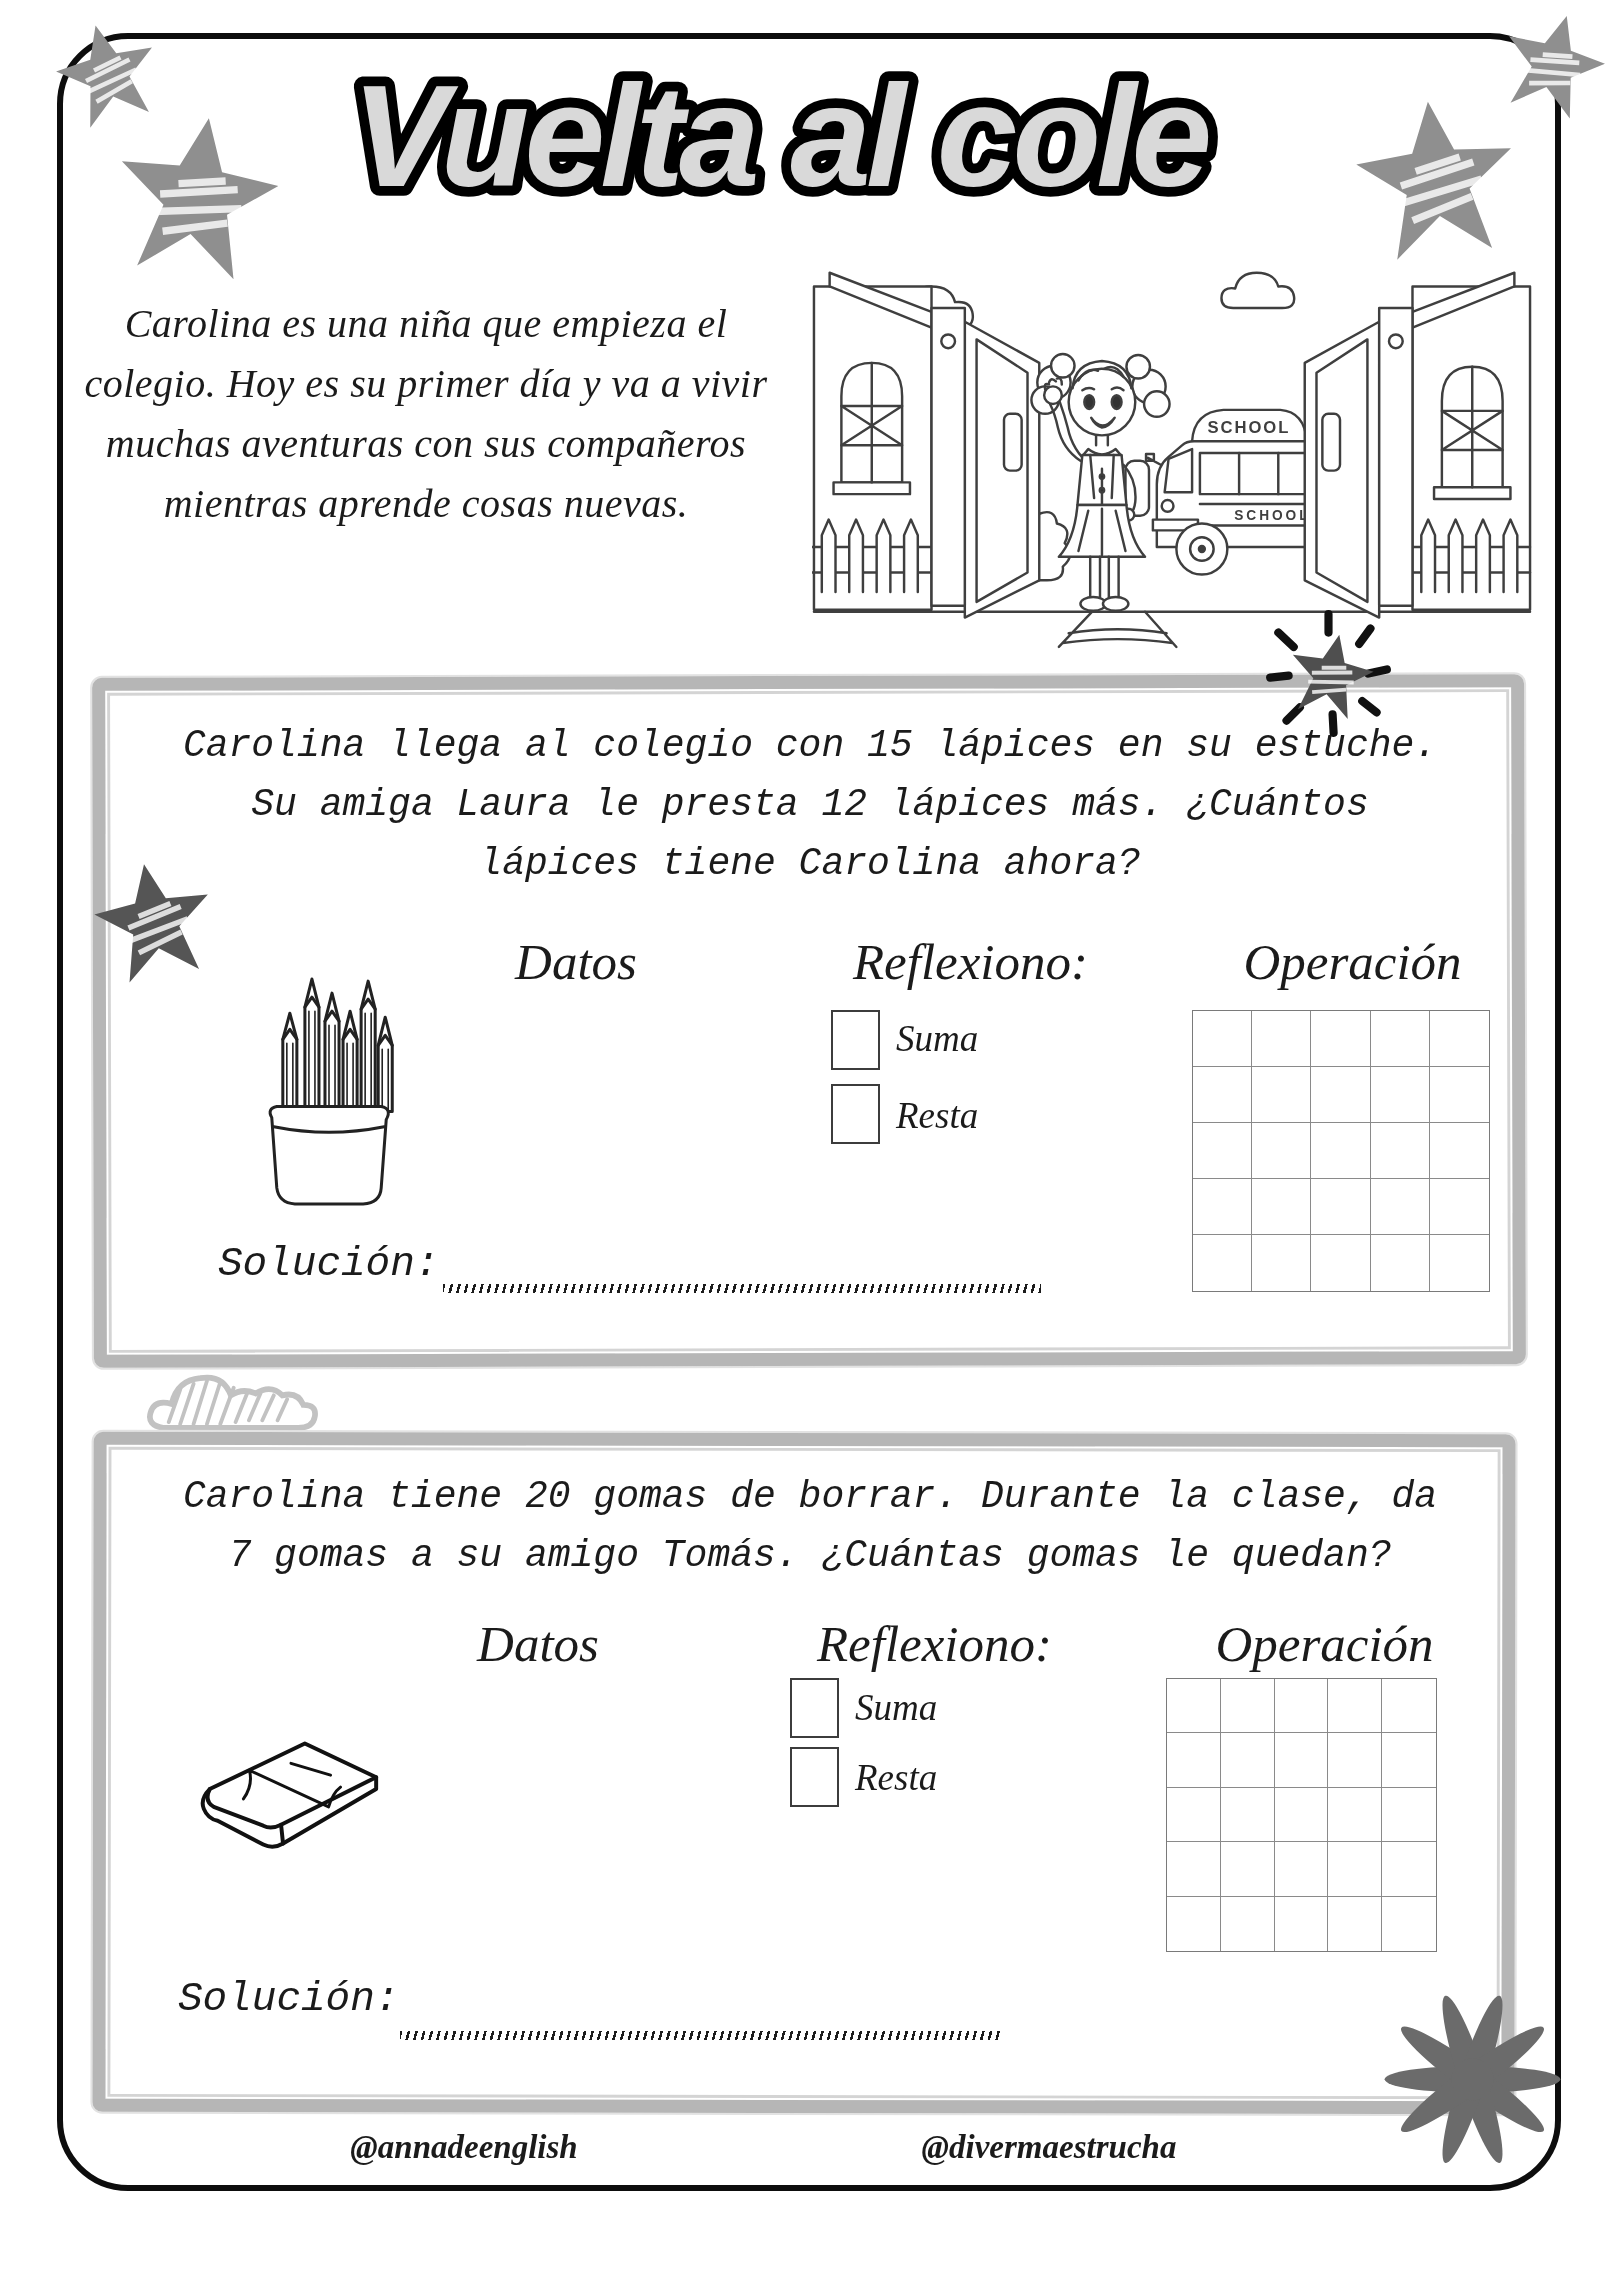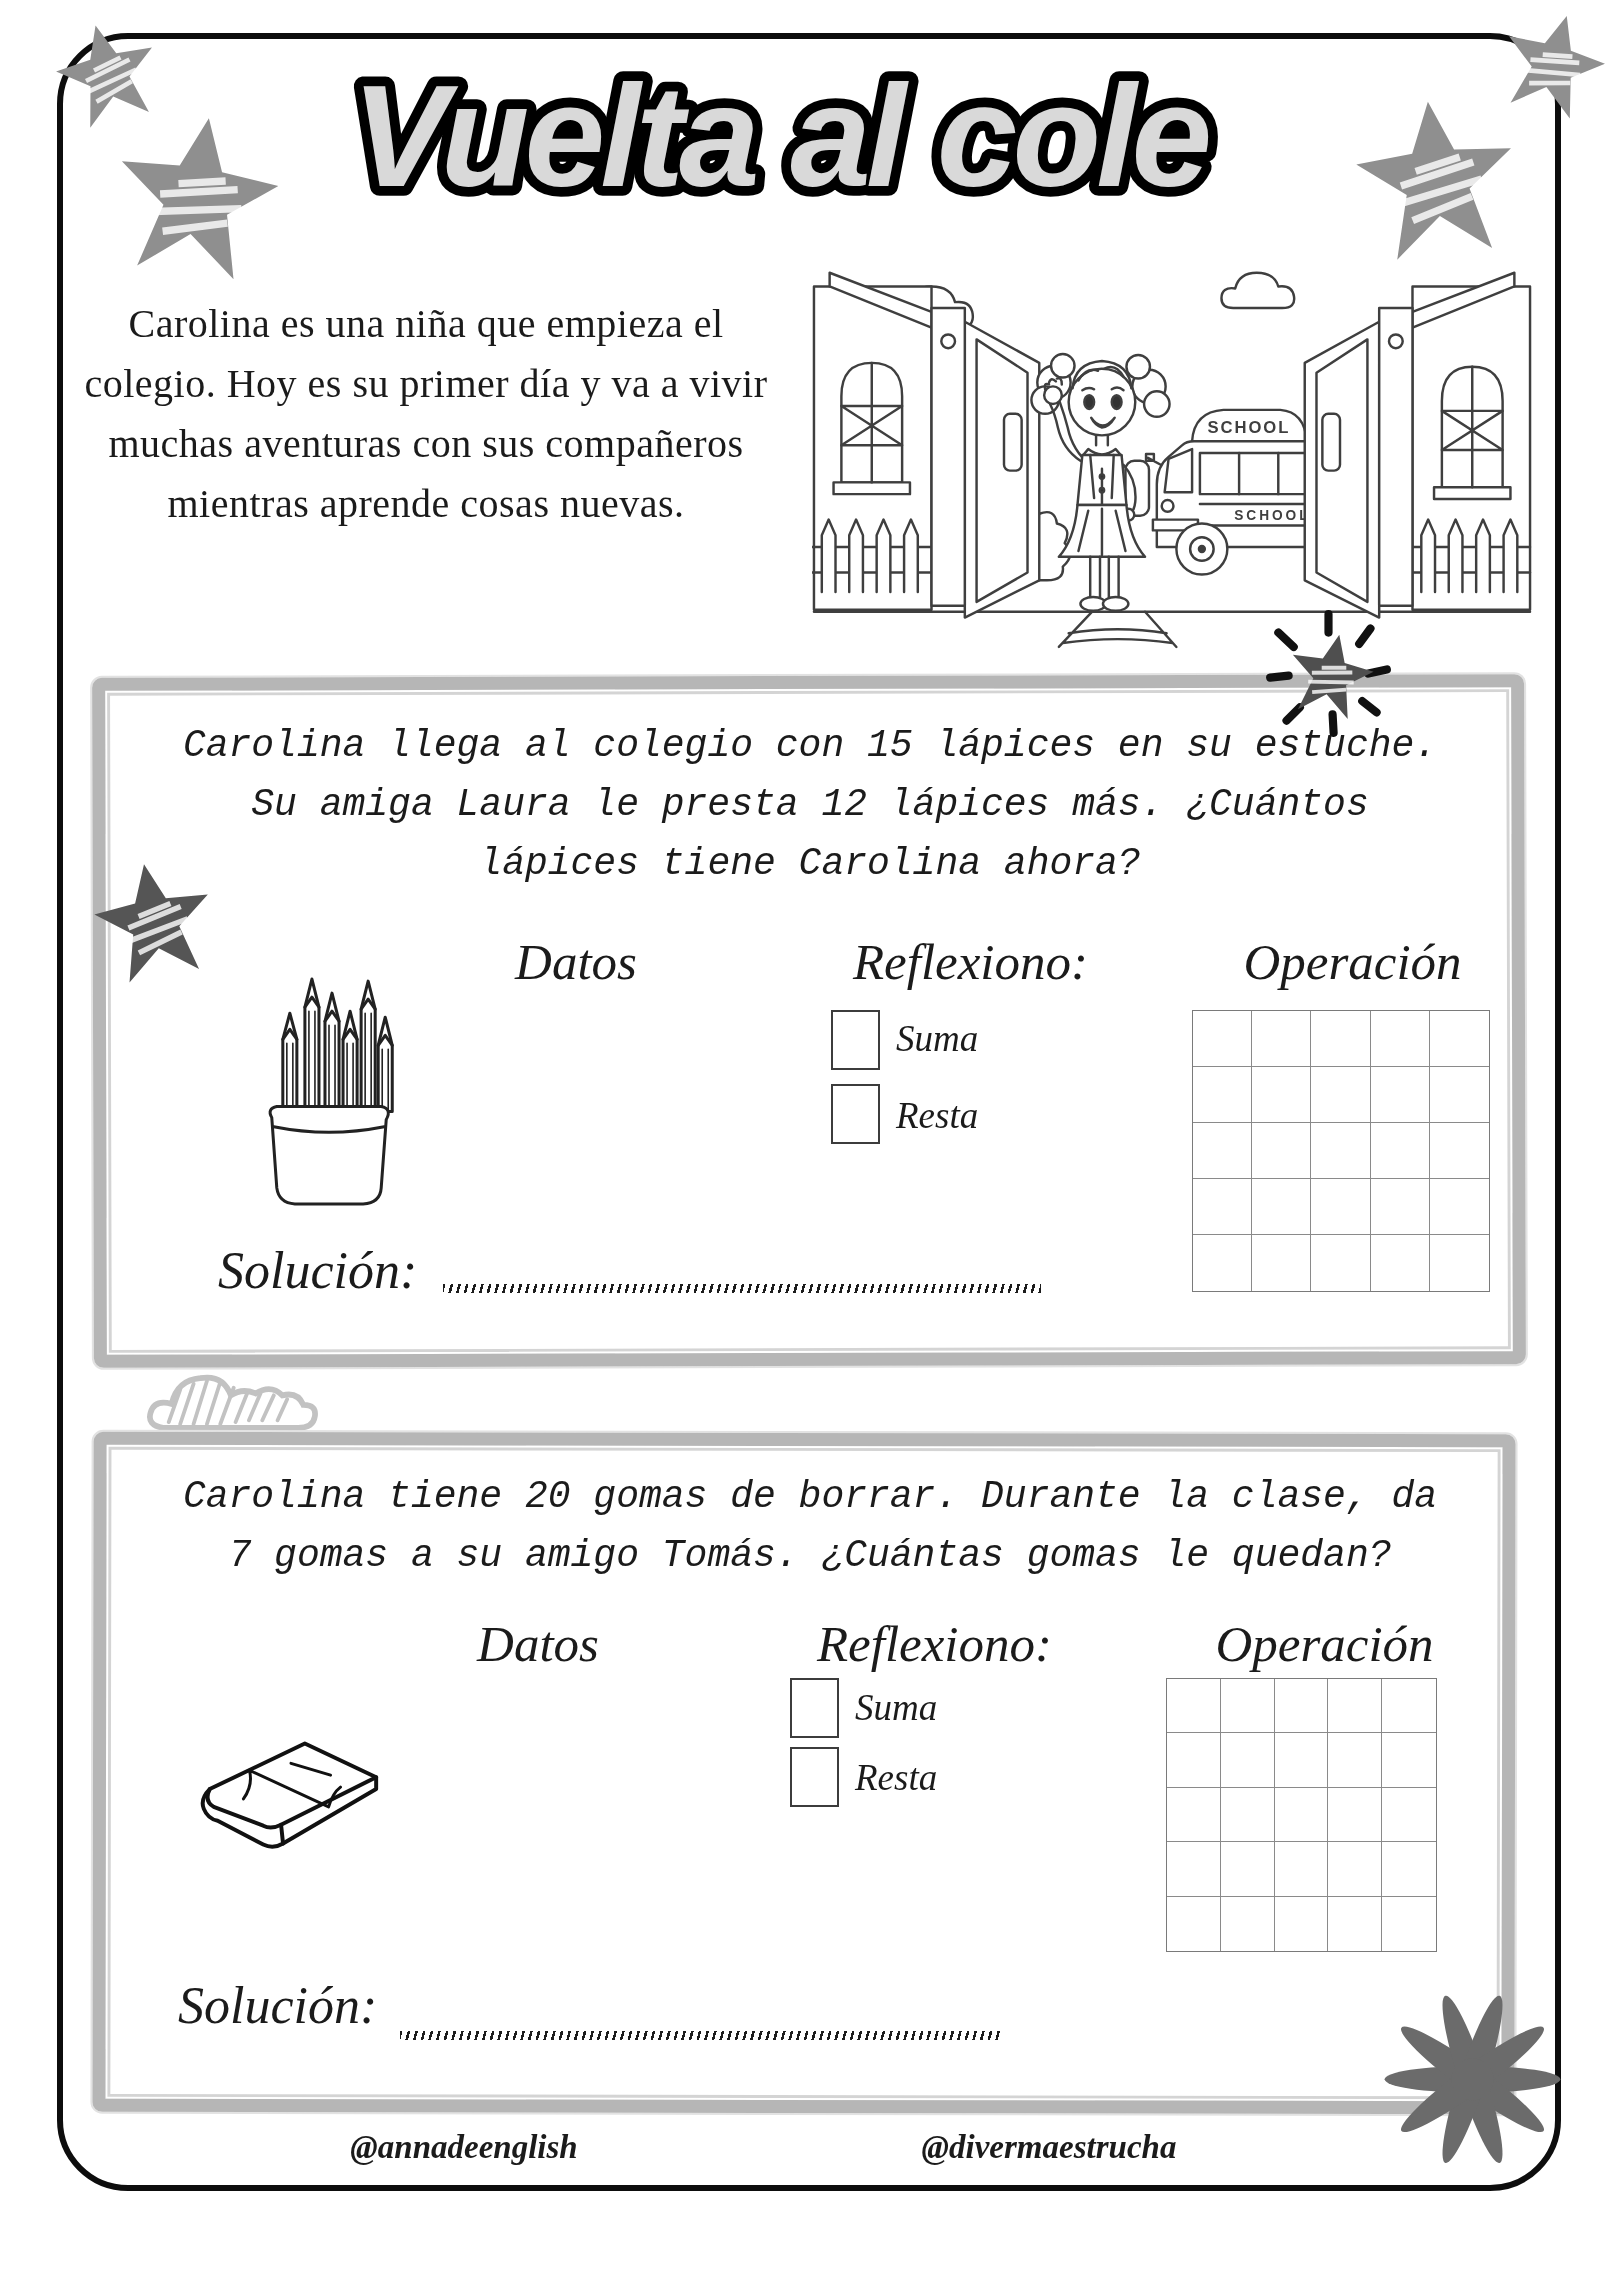--- a/index.html
+++ b/index.html
@@ -1,21 +1,21 @@
 <!DOCTYPE html>
 <html><head>
 <meta charset="utf-8">
 <style>
   html,body{margin:0;padding:0;}
   body{
     width:1621px;height:2293px;position:relative;background:#ffffff;overflow:hidden;
     font-family:"Liberation Serif", serif;color:#1b1b1b;
   }
   .abs{position:absolute;}
-  .hand{font-family:"Liberation Serif", serif;}
+  .hand{font-family:"Liberation Serif", serif;font-style:italic;}
   
   .page-frame{
     left:57px;top:33px;width:1492px;height:2146px;
     border:6.9px solid #0d0d0d;border-radius:71px;
   }
   
   .intro{
     left:61px;top:294px;width:730px;text-align:center;
     font-size:40px;line-height:1.5;letter-spacing:0.5px;
   }
@@ -33,21 +33,21 @@
   .checkbox{
     width:45px;height:56px;border:2.5px solid #3c3c3c;background:#fff;
   }
   .check-label{font-size:37px;font-style:italic;white-space:nowrap;}
   .op-grid{
     display:grid;background:#fff;border:1.5px solid #7a7a7a;box-sizing:border-box;
   }
   .op-cell{border-right:1.2px solid #8a8a8a;border-bottom:1.2px solid #8a8a8a;}
   .op-cell:nth-child(5n){border-right:none;}
   .op-cell:nth-last-child(-n+5){border-bottom:none;}
-  .solucion-label{font-size:52px;font-style:italic;white-space:nowrap;}
+  .solucion-label{font-size:41px;font-style:italic;white-space:nowrap;font-family:Liberation Mono, monospace;}
   .solucion-line{
     height:8.8px;
     background:repeating-linear-gradient(105deg,#1c1c1c 0 2.5px,transparent 2.5px 7.4px);
   }
   .footer-handle{font-size:33px;font-style:italic;font-weight:bold;white-space:nowrap;text-align:center;}
   svg text{font-family:"Liberation Sans", sans-serif;}
 </style>
 </head>
 <body>
 

